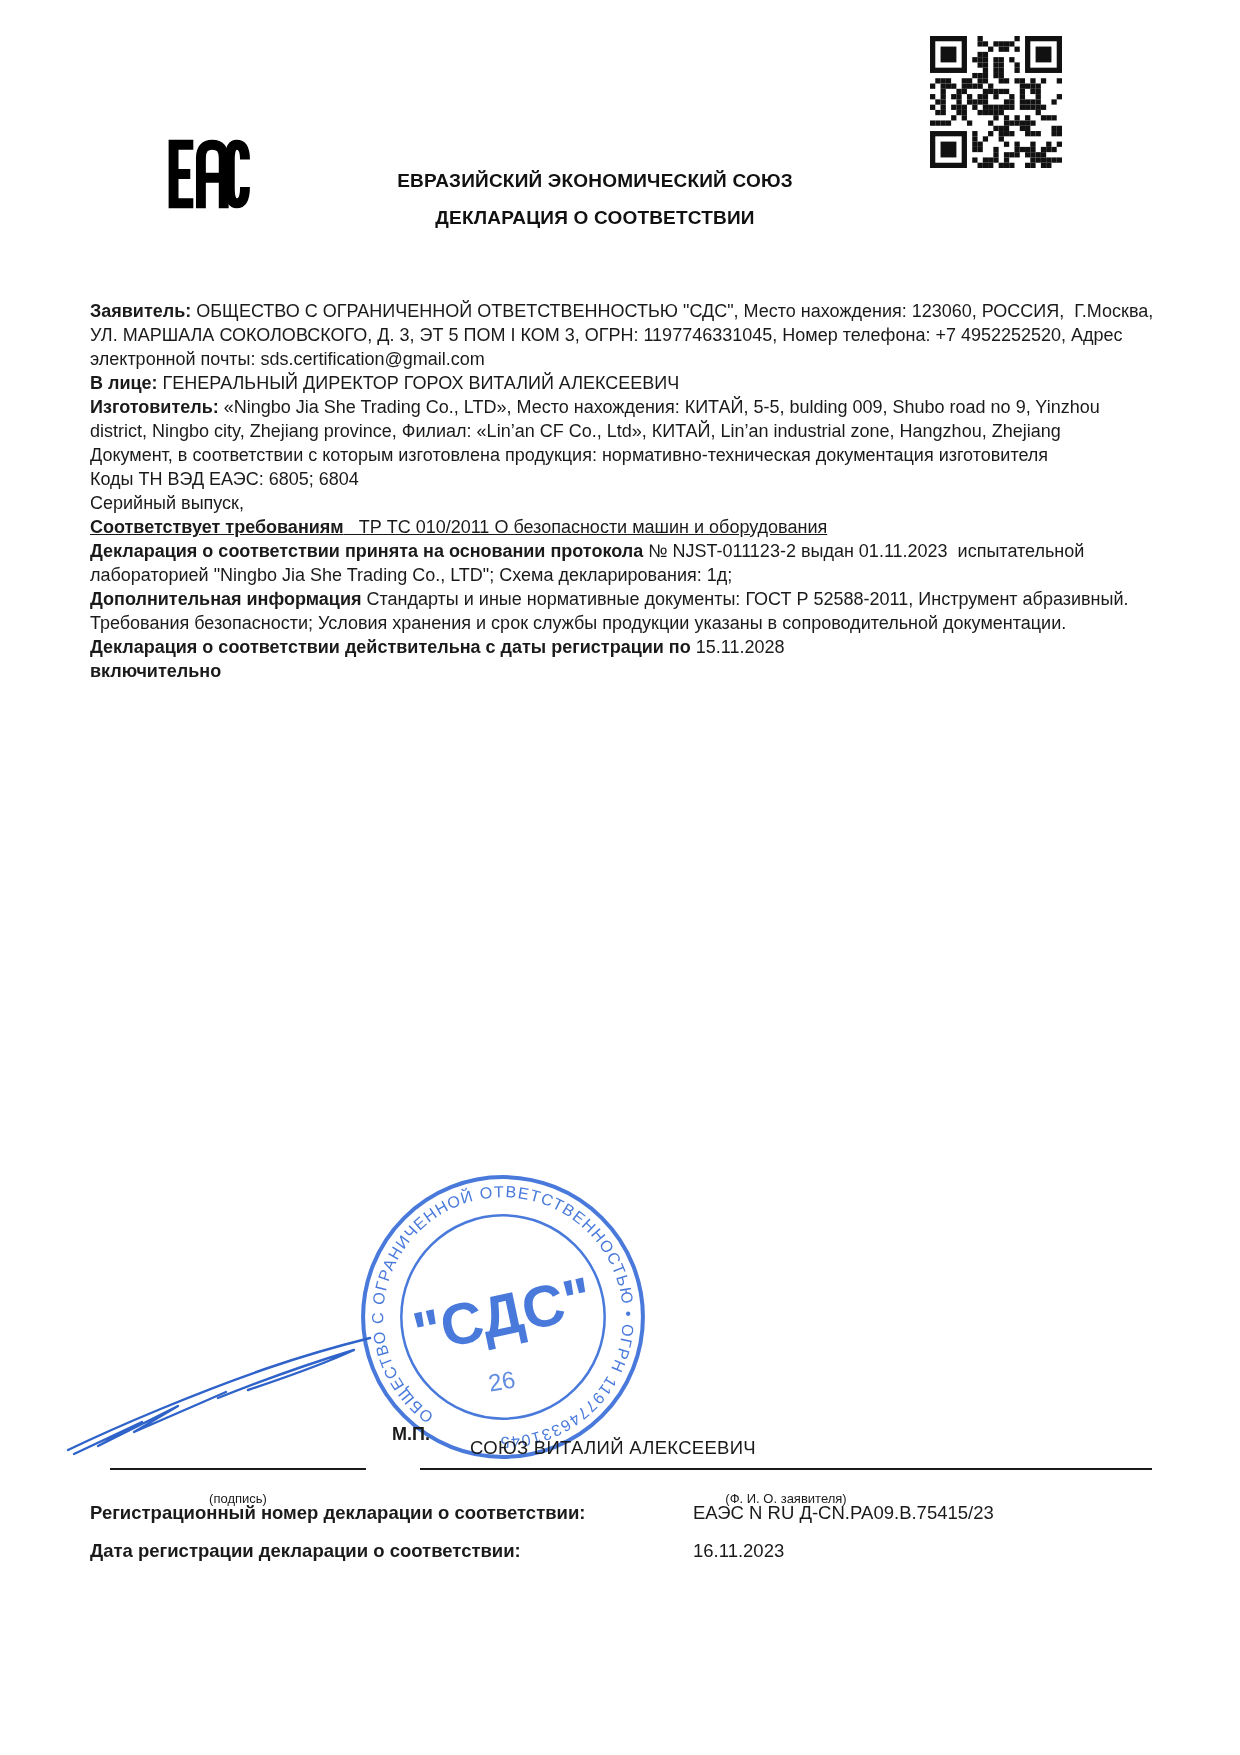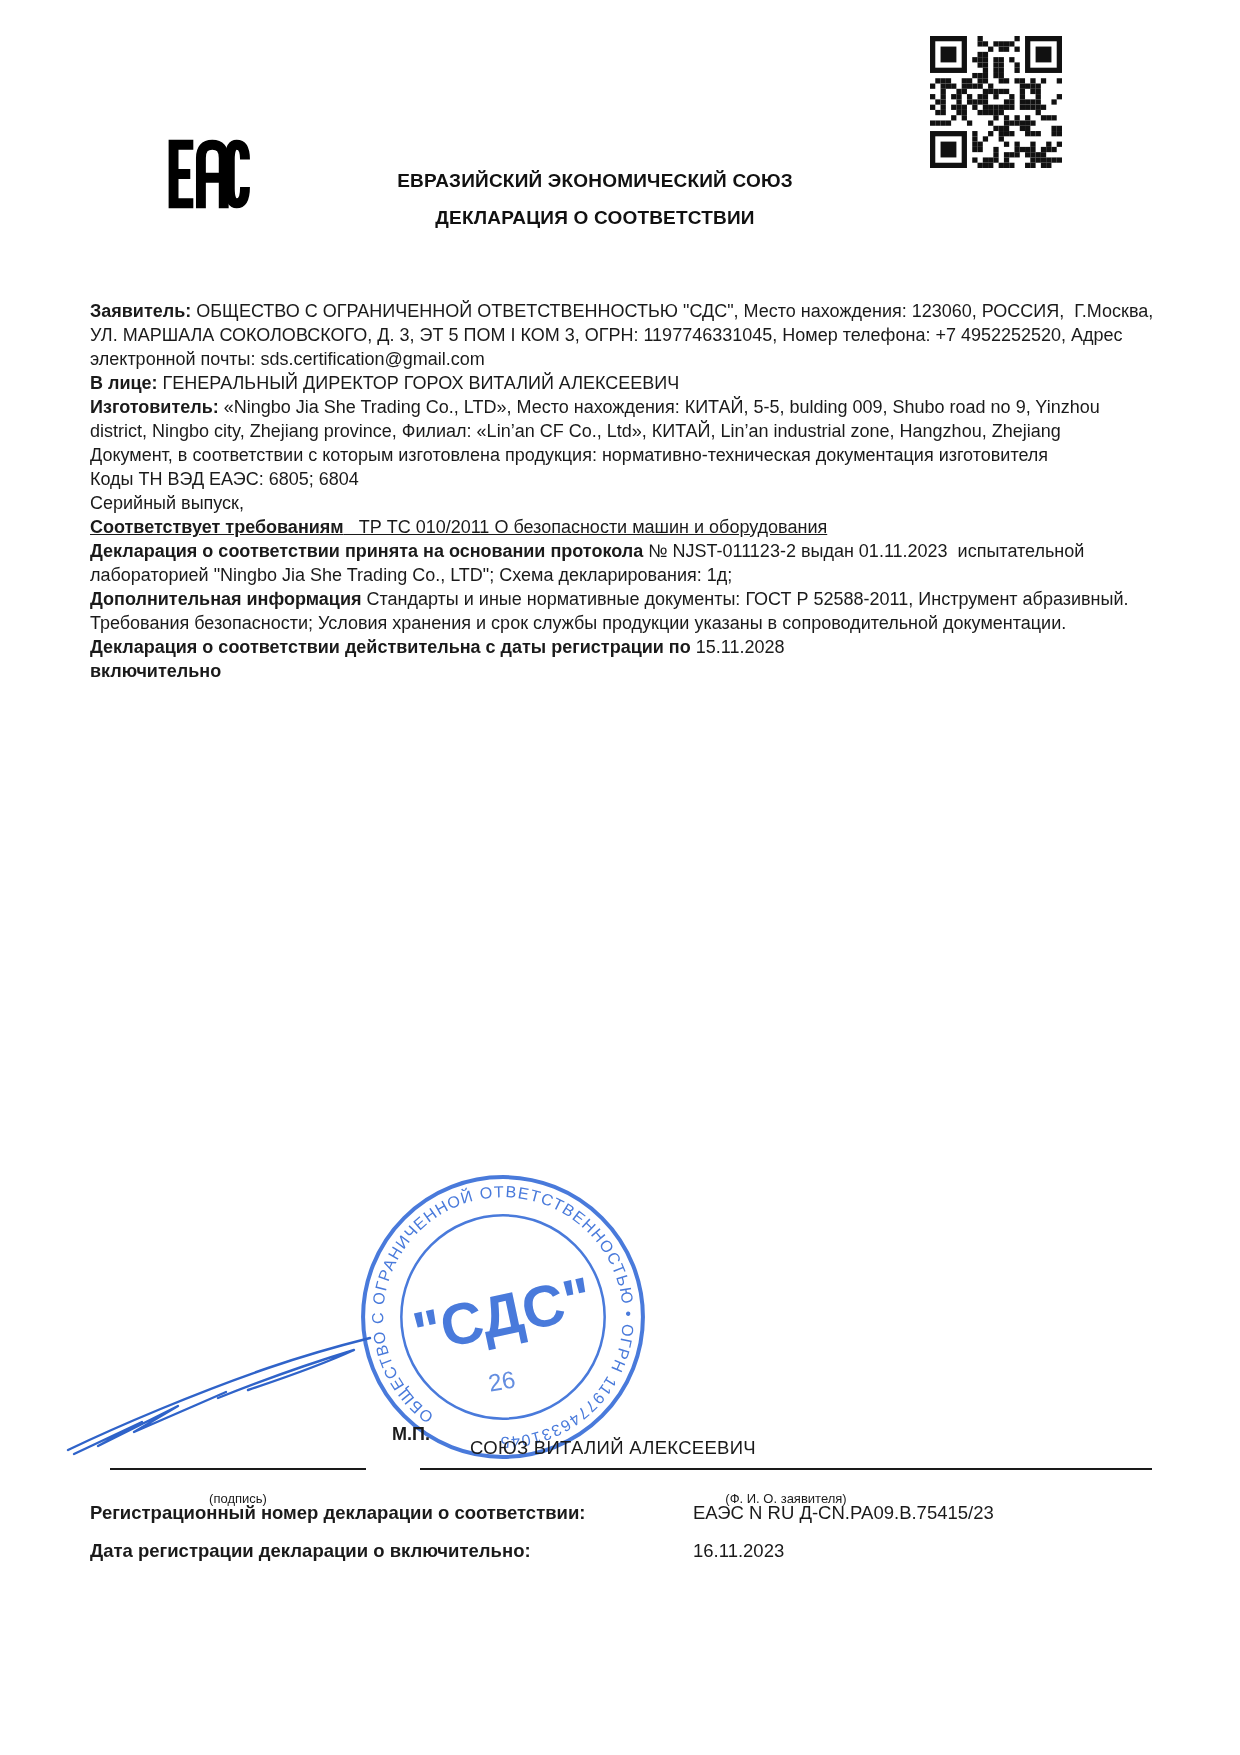--- a/index.html
+++ b/index.html
@@ -333,16 +333,16 @@
   <div class="signame">СОЮЗ ВИТАЛИЙ АЛЕКСЕЕВИЧ</div>
 
   <div class="line sig-line"></div>
   <div class="line fio-line"></div>
 
   <div class="cap cap1">(подпись)</div>
   <div class="cap cap2">(Ф. И. О. заявителя)</div>
 
   <div class="foot-label f1">Регистрационный номер декларации о соответствии:</div>
   <div class="foot-val f1">ЕАЭС N RU Д-CN.РА09.В.75415/23</div>
-  <div class="foot-label f2">Дата регистрации декларации о включительно:</div>
+  <div class="foot-label f2">Дата регистрации декларации о соответствии:</div>
   <div class="foot-val f2">16.11.2023</div>
 
 </div>
 
 </body></html>

